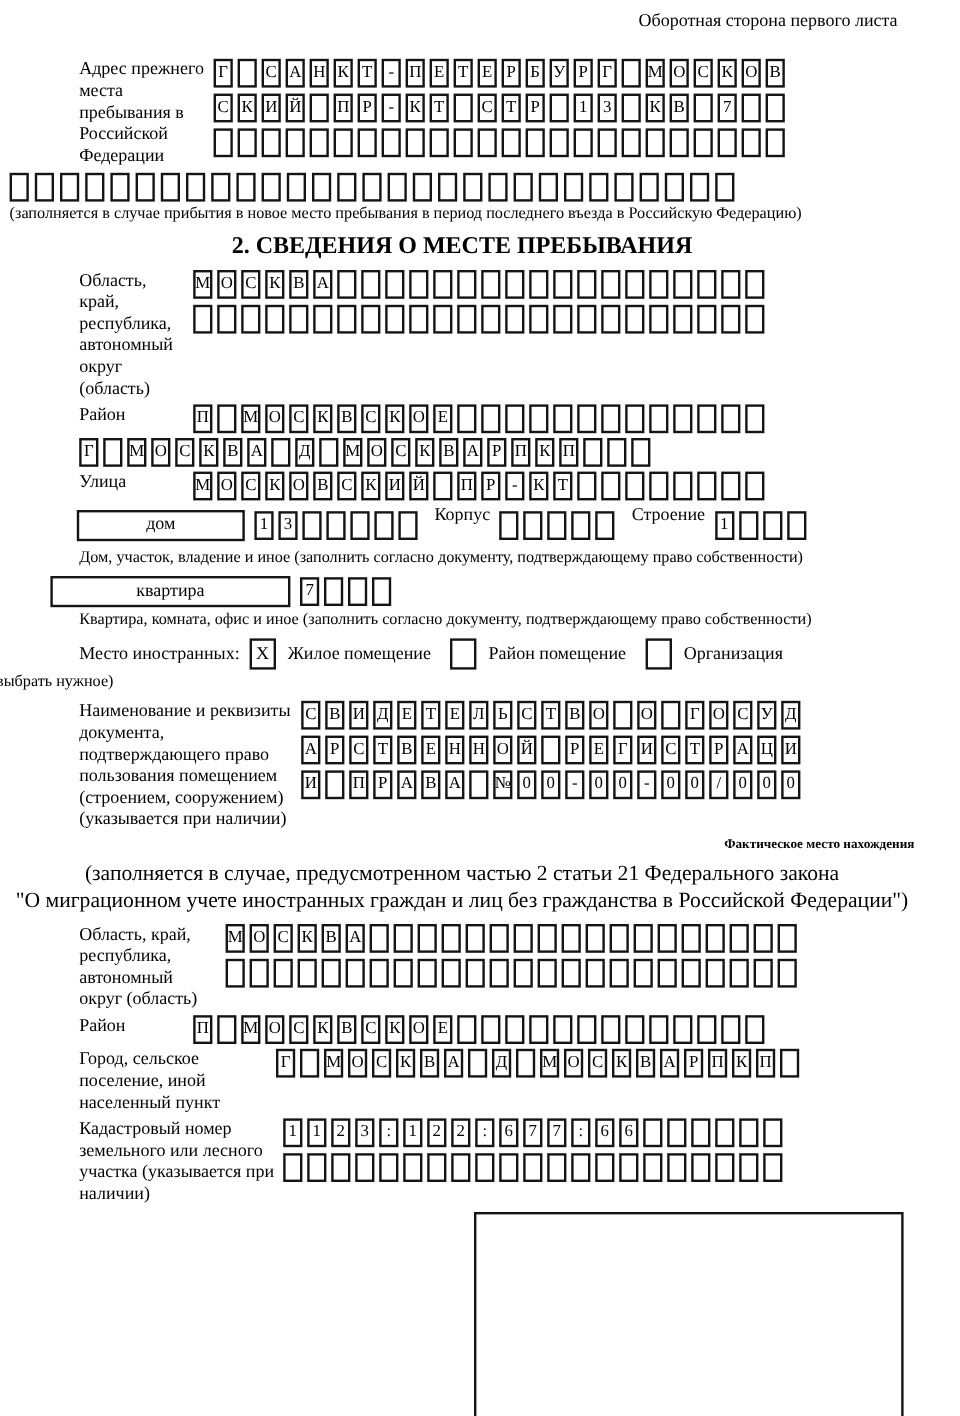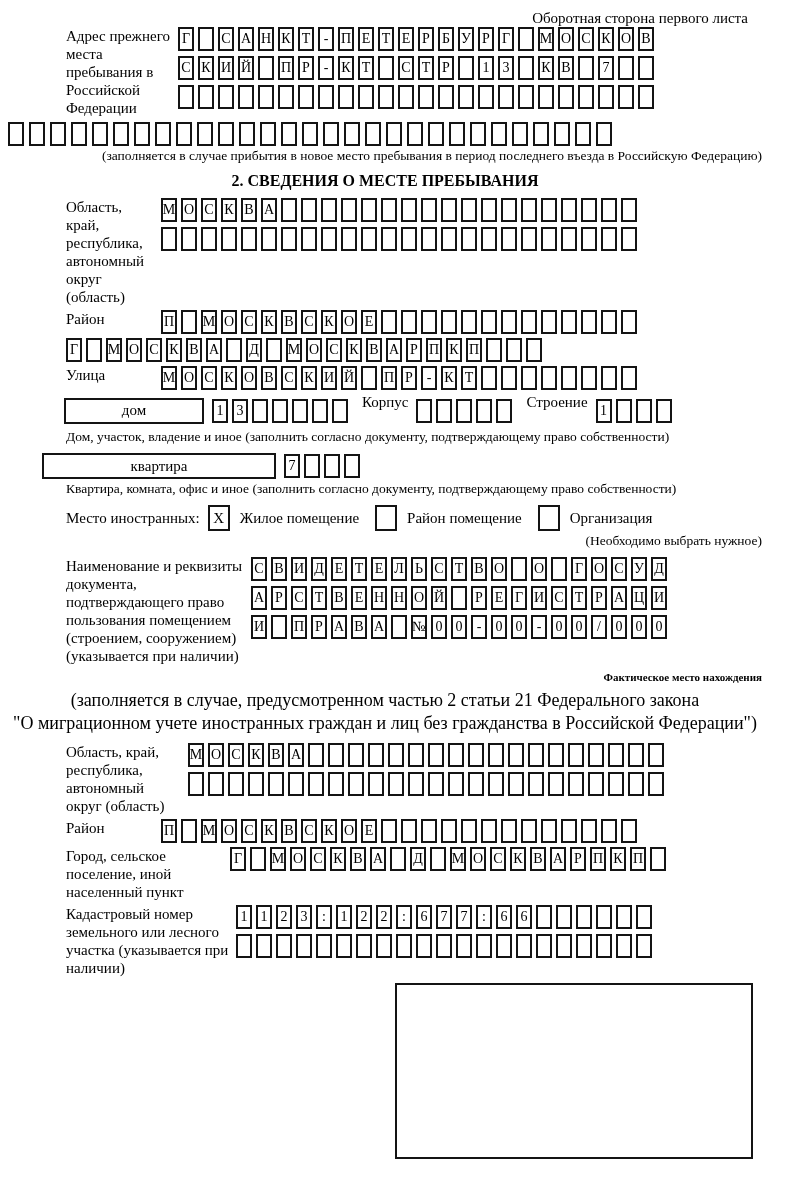--- a/index.html
+++ b/index.html
@@ -3,21 +3,21 @@
 <meta charset="utf-8">
 <style>
   * { box-sizing: border-box; margin: 0; padding: 0; }
   html, body { background: #ffffff; }
   body {
     width: 800px; height: 1180px; overflow: hidden;
     font-family: "Liberation Serif", "DejaVu Serif", serif;
     color: #000; font-size: 15px;
   }
   .page { padding: 10px 38px 0 8px; }
-  .top-note { text-align: right; padding-right: 14px; font-size: 15px; }
+  .top-note { text-align: right; padding-right: 14px; margin-bottom: 22px; font-size: 15px; }
 
   .field { display: flex; align-items: flex-start; margin-left: 58px; margin-bottom: 4px; }
   .lbl { line-height: 1.2; padding-right: 6px; font-family: Liberation Serif, serif; }
   .lw112 { flex: 0 0 112px; }
   .lw95  { flex: 0 0 95px;  }
   .lw120 { flex: 0 0 122px; }
   .lw164 { flex: 0 0 164px; }
   .lw170 { flex: 0 0 170px; }
   .lw185 { flex: 0 0 185px; }
 
@@ -25,35 +25,35 @@
   .cellrow { display: flex; gap: 4px; }
   .cell {
     flex: 0 0 16px; width: 16px; height: 24px;
     border: 2px solid #141414;
     display: flex; align-items: center; justify-content: center;
     font-size: 14px; line-height: 1; background: #fff;
   }
   .fullrow { margin-left: 0; margin-top: 5px; }
   .fullrow .cellrow { gap: 5px; }
 
-  .caption { text-align: right; font-size: 13.5px; margin: 2px 0 8px 0; }
-  .h2 { text-align: center; font-weight: bold; font-size: 16px; margin: 2px 0 8px 0; }
+  .caption { text-align: left; font-size: 13.5px; margin: 2px 0 8px 0; }
+  .h2 { text-align: center; font-weight: bold; font-size: 20px; margin: 2px 0 8px 0; }
   .h3 { text-align: right; font-weight: bold; font-size: 11px; margin: 6px 0 6px 0; }
   .subcap { text-align: center; font-size: 18px; line-height: 1.28; }
   .subcap-wrap { margin-bottom: 8px; }
 
   .domrow { display: flex; align-items: center; margin-left: 56px; margin-bottom: 2px; }
   .kvrow  { display: flex; align-items: center; margin-left: 34px; margin-bottom: 2px; }
   .widebox {
     height: 26px; border: 2px solid #141414;
     display: flex; align-items: center; justify-content: center;
     font-size: 15px; margin-right: 8px;
   }
   .w-dom { width: 140px; }
-  .w-kv  { width: 234px; }
+  .w-kv  { width: 200px; }
   .inline-lbl { margin: 0 8px 16px 14px; }
 
   .mesto { display: flex; align-items: center; margin-left: 58px; margin-bottom: 2px; }
   .chk {
     width: 22px; height: 26px; border: 2px solid #141414;
     display: inline-flex; align-items: center; justify-content: center;
     font-size: 15px; margin: 0 10px 0 8px; flex: 0 0 auto;
   }
   .mesto .opt-gap { margin-left: 16px; }
 

